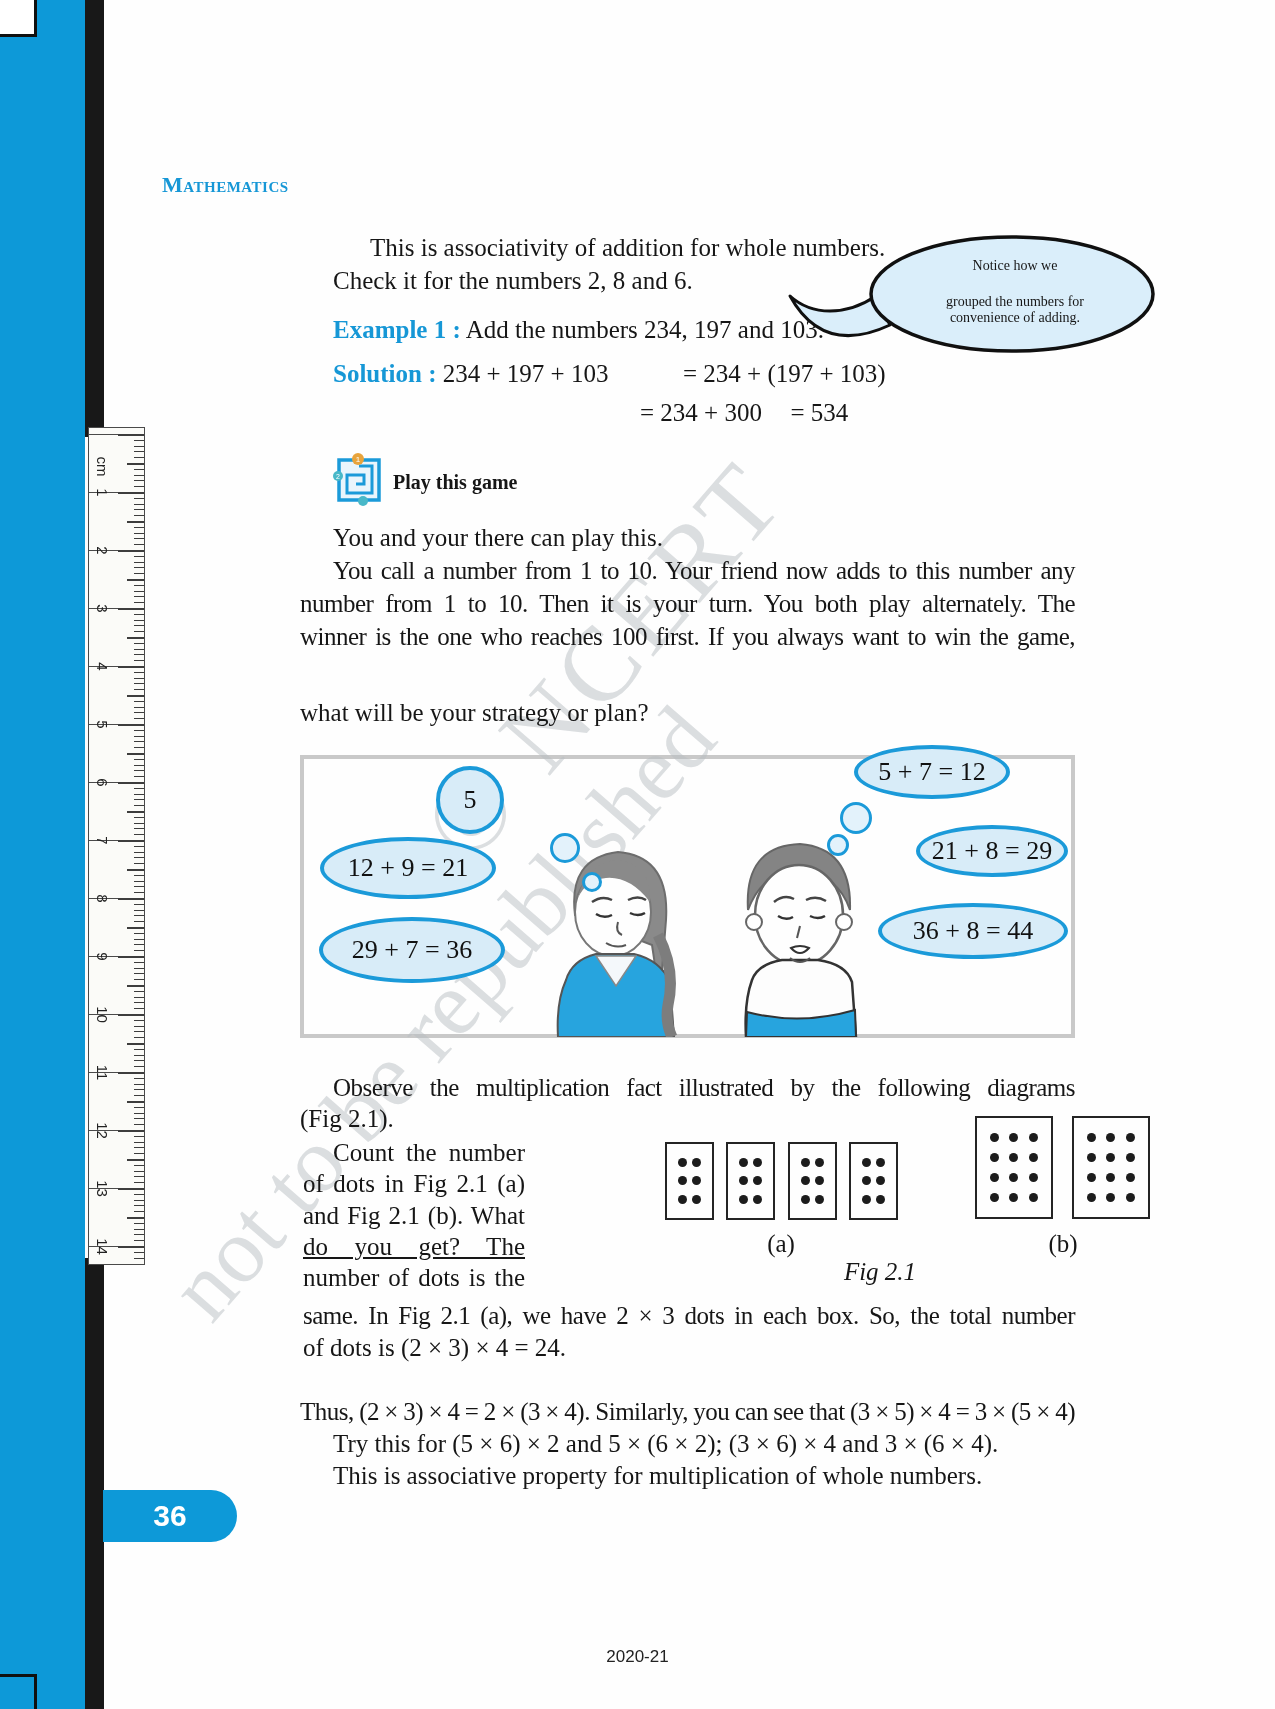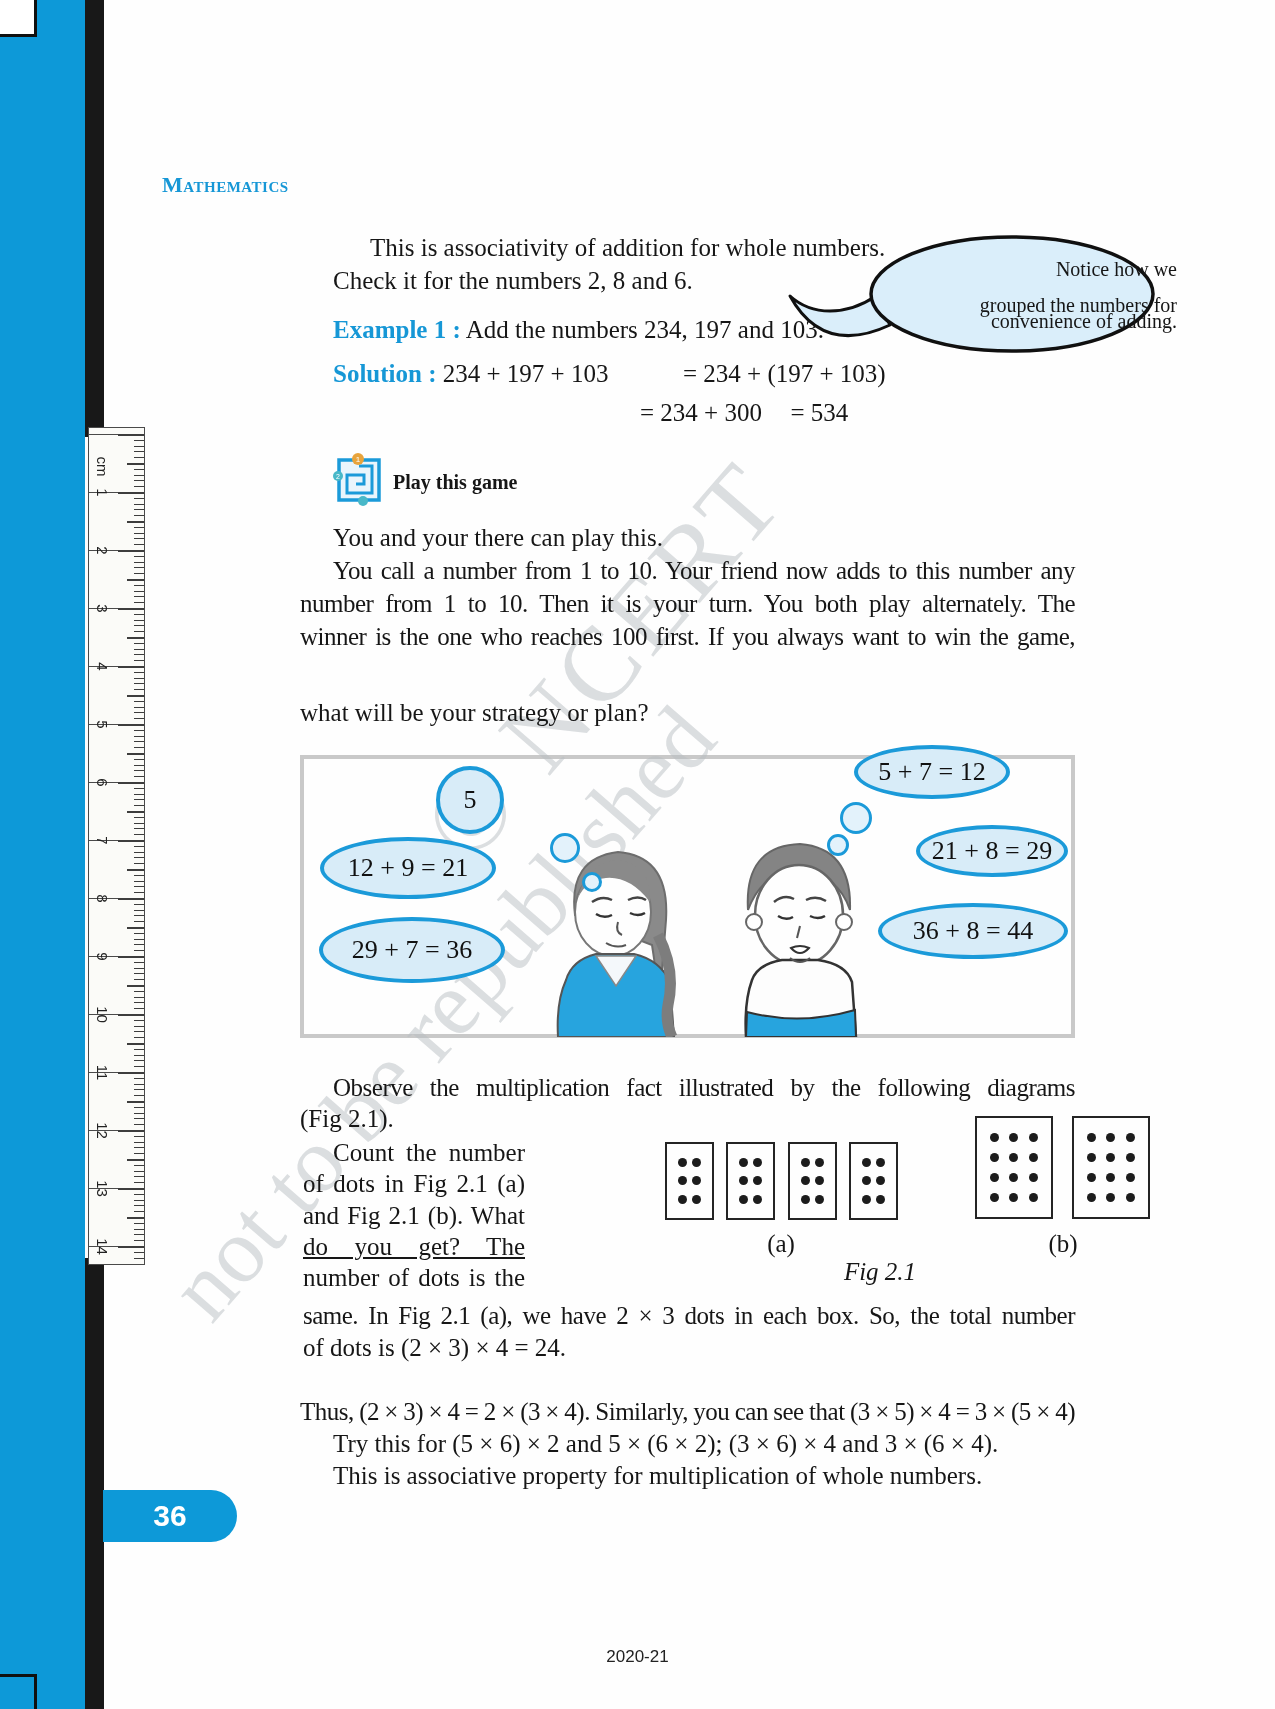--- a/index.html
+++ b/index.html
@@ -39,21 +39,21 @@
 
   
   .wm { z-index:6; color:#b9bfc3; opacity:.5; font-family:"Liberation Serif", serif;
         pointer-events:none; white-space:nowrap; }
 
   
   #page-header { left:162px; top:172px; font-variant:small-caps; font-weight:bold;
      font-size:22px; letter-spacing:.5px; color:#1697d6; z-index:7; }
 
   
-  .nb-line { z-index:8; width:260px; left:917px; text-align:right; font-size:20px; }
+  .nb-line { z-index:8; width:260px; left:885px; text-align:center; font-size:14px; }
 
   
   #game-box { left:300px; top:755px; width:775px; height:283px;
      border:4px solid #c9c9c9; z-index:5; background:transparent; }
   .tb { position:absolute; border:4px solid #1b9ad9; background:#d8ecf8; border-radius:50%;
         display:flex; align-items:center; justify-content:center; font-size:26px;
         color:#111; z-index:7; }
   .tc { position:absolute; border:3px solid #1b9ad9; background:#e3f2fb; border-radius:50%; z-index:7; }
 
   

